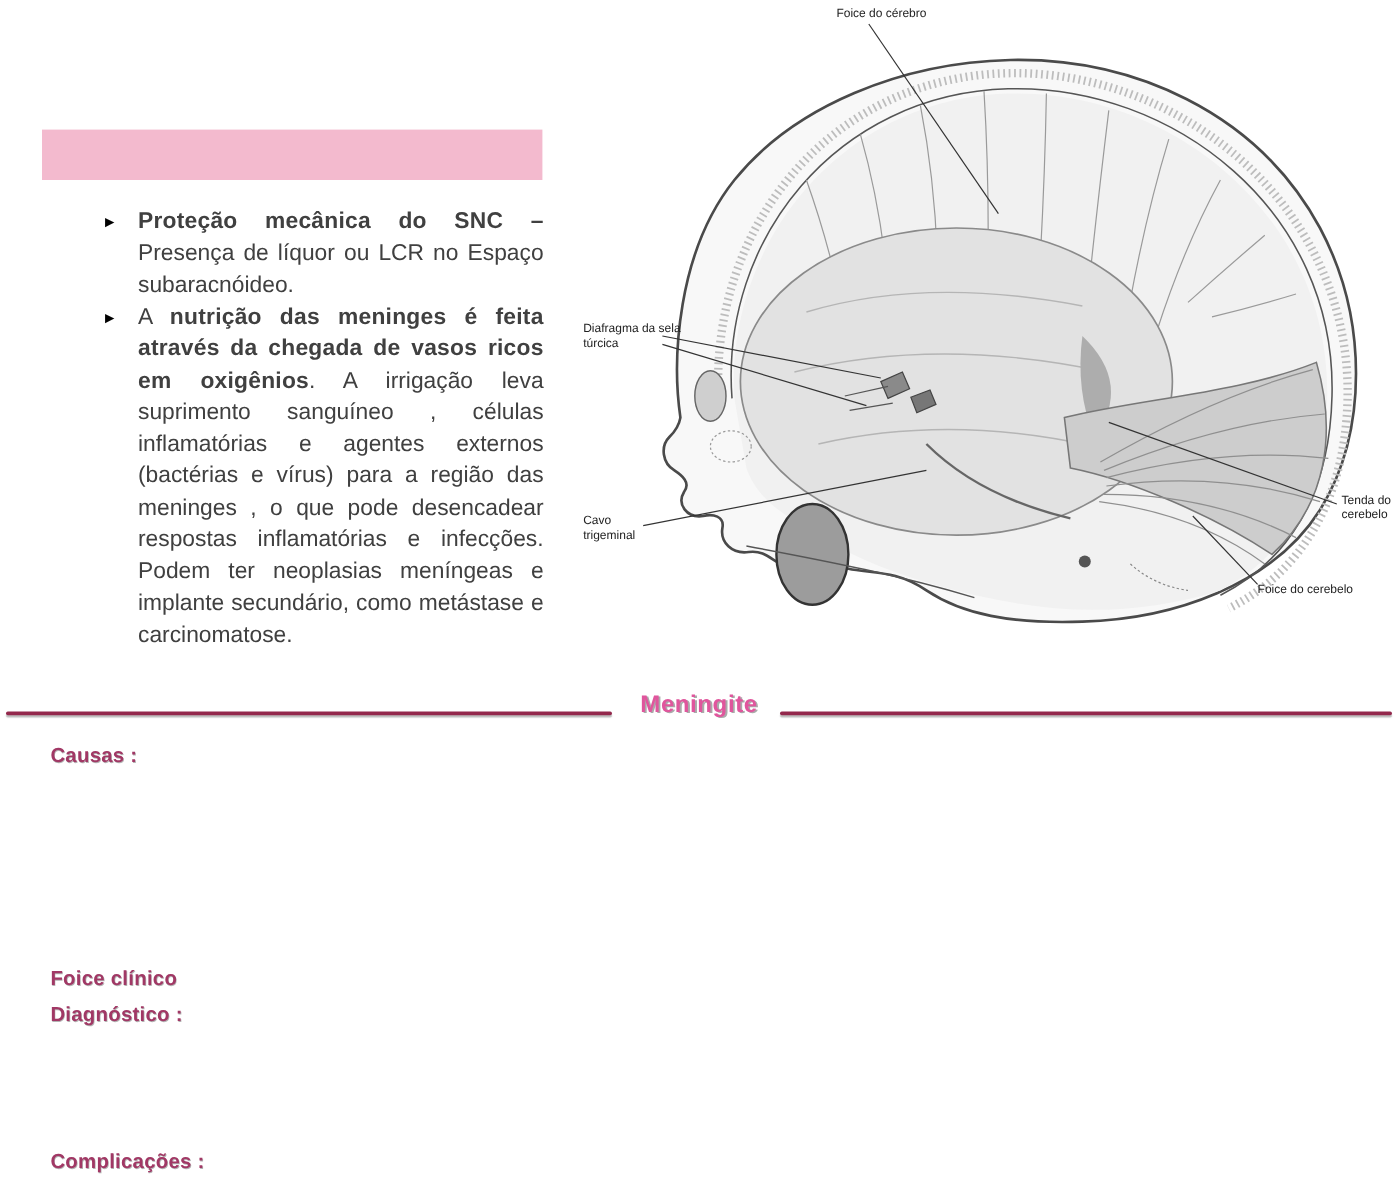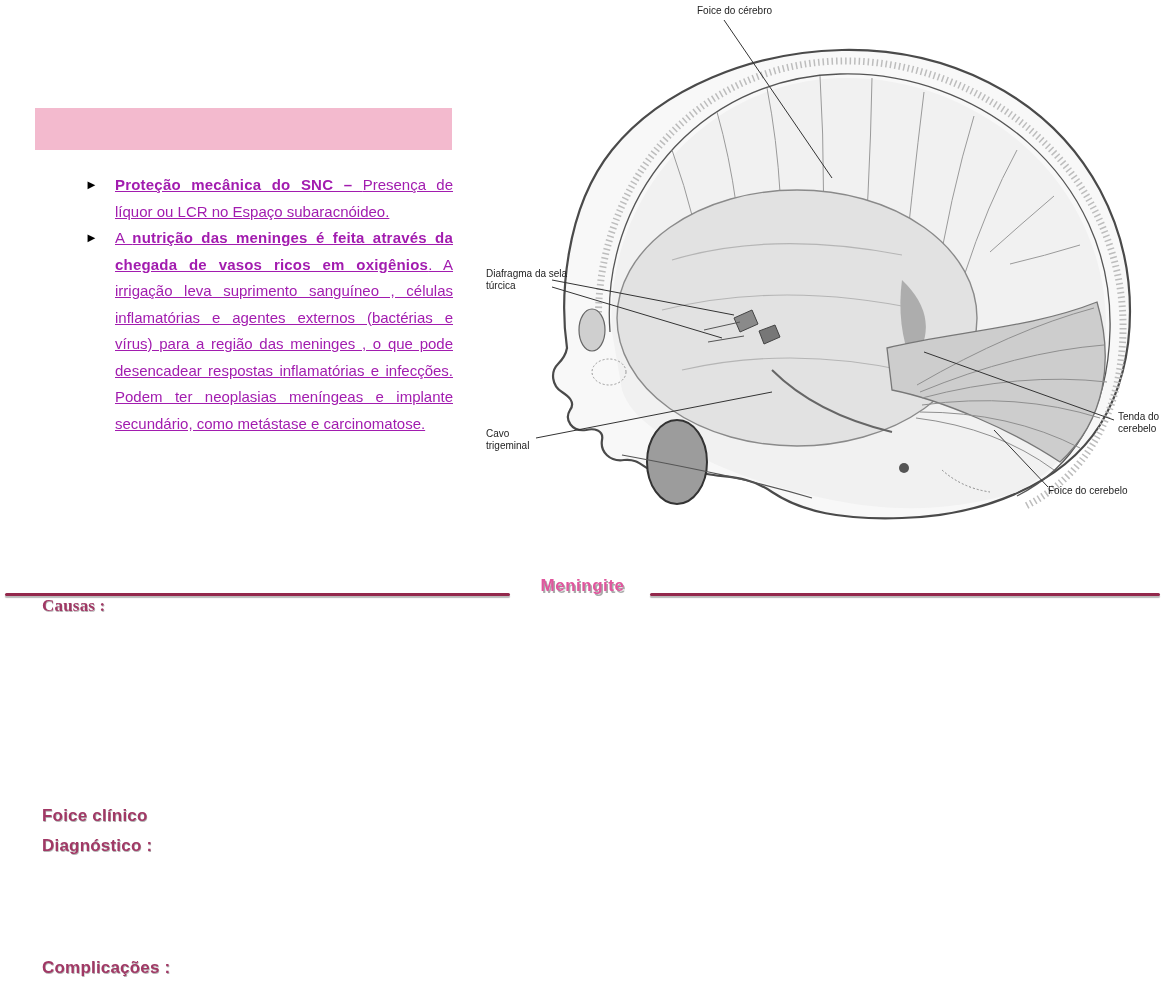--- a/index.html
+++ b/index.html
@@ -5,39 +5,39 @@
   * { margin:0; padding:0; box-sizing:border-box; }
   html,body { background:#ffffff; }
   body { font-family:"Liberation Sans", sans-serif; color:#1a1a1a; }
   .page { position:relative; width:1165px; height:981px; background:#fff; overflow:hidden; }
 
   .highlight-bar { position:absolute; left:35px; top:108px; width:417px; height:42px; background:#f3bace; }
 
   .notes { position:absolute; left:85px; top:172px; width:368px; }
   .bullet { display:flex; align-items:flex-start; }
   .bullet-marker { flex:0 0 30px; width:30px; font-size:13px; line-height:26.5px; color:#000; }
-  .bullet-text { flex:1; font-size:15px; line-height:26.5px; text-align:justify; color:#a21caf;text-decoration:underline; }
+  .bullet-text { flex:1; font-size:19px; line-height:26.5px; text-align:justify; color:#404040; }
   .bullet-text .b { font-weight:bold; letter-spacing:0.2px; }
 
   .figure { position:absolute; left:472px; top:0; width:700px; height:520px; }
   .figure svg { width:100%; height:100%; display:block; }
   .fig-label { font-family:"Liberation Sans", sans-serif; font-size:10px; fill:#222; }
 
   .divider-row { position:absolute; left:0; top:576px; width:1165px; height:36px; }
   .divider-line { position:absolute; top:17px; height:3px; background:#93284c; border-radius:2px;
                   box-shadow:0 2px 1px rgba(60,60,60,0.35); }
   .divider-line.left  { left:5px;  width:505px; }
   .divider-line.right { left:650px; width:510px; }
   .divider-title { position:absolute; left:510px; top:0px; width:145px; text-align:center;
-                   font-size:17px; font-weight:bold; color:#e0569d; letter-spacing:0.5px;
+                   font-size:20px; font-weight:bold; color:#e0569d; letter-spacing:0.5px;
                    text-shadow:1.5px 1.5px 0 rgba(100,100,100,0.55); }
 
   .section-heading { position:absolute; left:42px; font-size:17px; font-weight:bold; color:#a13865;
                      text-shadow:0.6px 0.9px 0 rgba(40,40,40,0.35); letter-spacing:0.2px; }
-  #h-causas       { top:596px;font-family:Liberation Serif, serif; }
+  #h-causas       { top:620px; }
   #h-quadro       { top:806px; }
   #h-diagnostico  { top:836px; }
   #h-complicacoes { top:958px; }
 </style>
 </head>
 <body>
 
 <div class="page">
 
   <div class="highlight-bar"></div>

